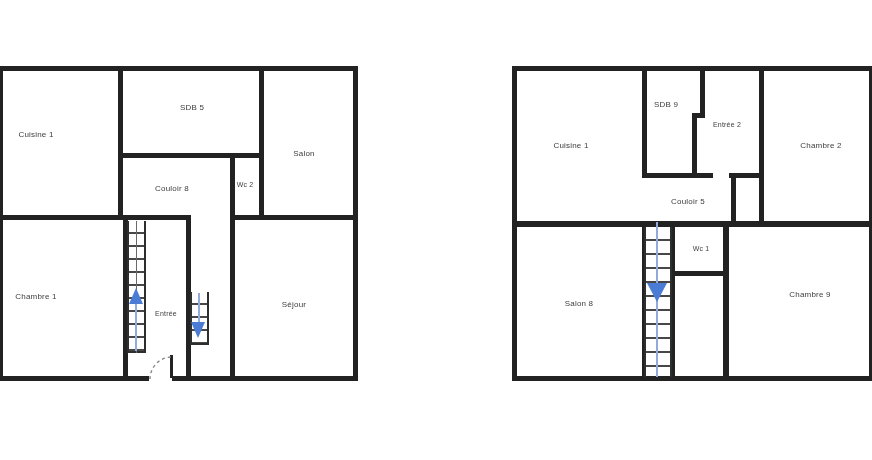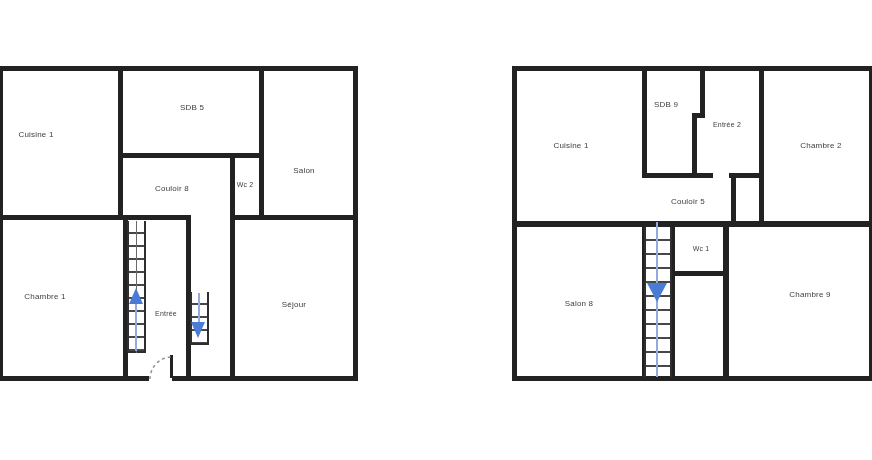--- a/index.html
+++ b/index.html
@@ -58,24 +58,24 @@
     <div class="guide" style="left:198px;top:293px;height:30px"></div>
     <div class="tri down" style="left:191px;top:322px"></div>
 
     <div class="wall" style="left:170px;top:355px;width:3px;height:23px"></div>
     <svg class="door" style="left:147px;top:354px" width="26" height="26" viewBox="0 0 26 26">
       <path d="M 3 25 A 22 22 0 0 1 25 3" fill="none" stroke="#8a8a8a" stroke-width="1.4" stroke-dasharray="3 3"></path>
     </svg>
 
     <span class="label" style="left:36px;top:134px">Cuisine 1</span>
     <span class="label" style="left:192px;top:107px">SDB 5</span>
-    <span class="label" style="left:304px;top:170px">Salon</span>
+    <span class="label" style="left:304px;top:153px">Salon</span>
     <span class="label" style="left:172px;top:188px">Couloir 8</span>
     <span class="label" style="left:245px;top:184px;font-size:7px">Wc 2</span>
-    <span class="label" style="left:45px;top:296px">Chambre 1</span>
+    <span class="label" style="left:36px;top:296px">Chambre 1</span>
     <span class="label" style="left:166px;top:313px;font-size:7px">Entrée</span>
     <span class="label" style="left:294px;top:304px">Séjour</span>
   </div>
 
   <div>
 
     <div class="wall" style="left:512px;top:66px;width:360px;height:5px"></div>
     <div class="wall" style="left:512px;top:376px;width:360px;height:5px"></div>
     <div class="wall" style="left:512px;top:66px;width:5px;height:315px"></div>
     <div class="wall" style="left:869px;top:66px;width:3px;height:315px"></div>

